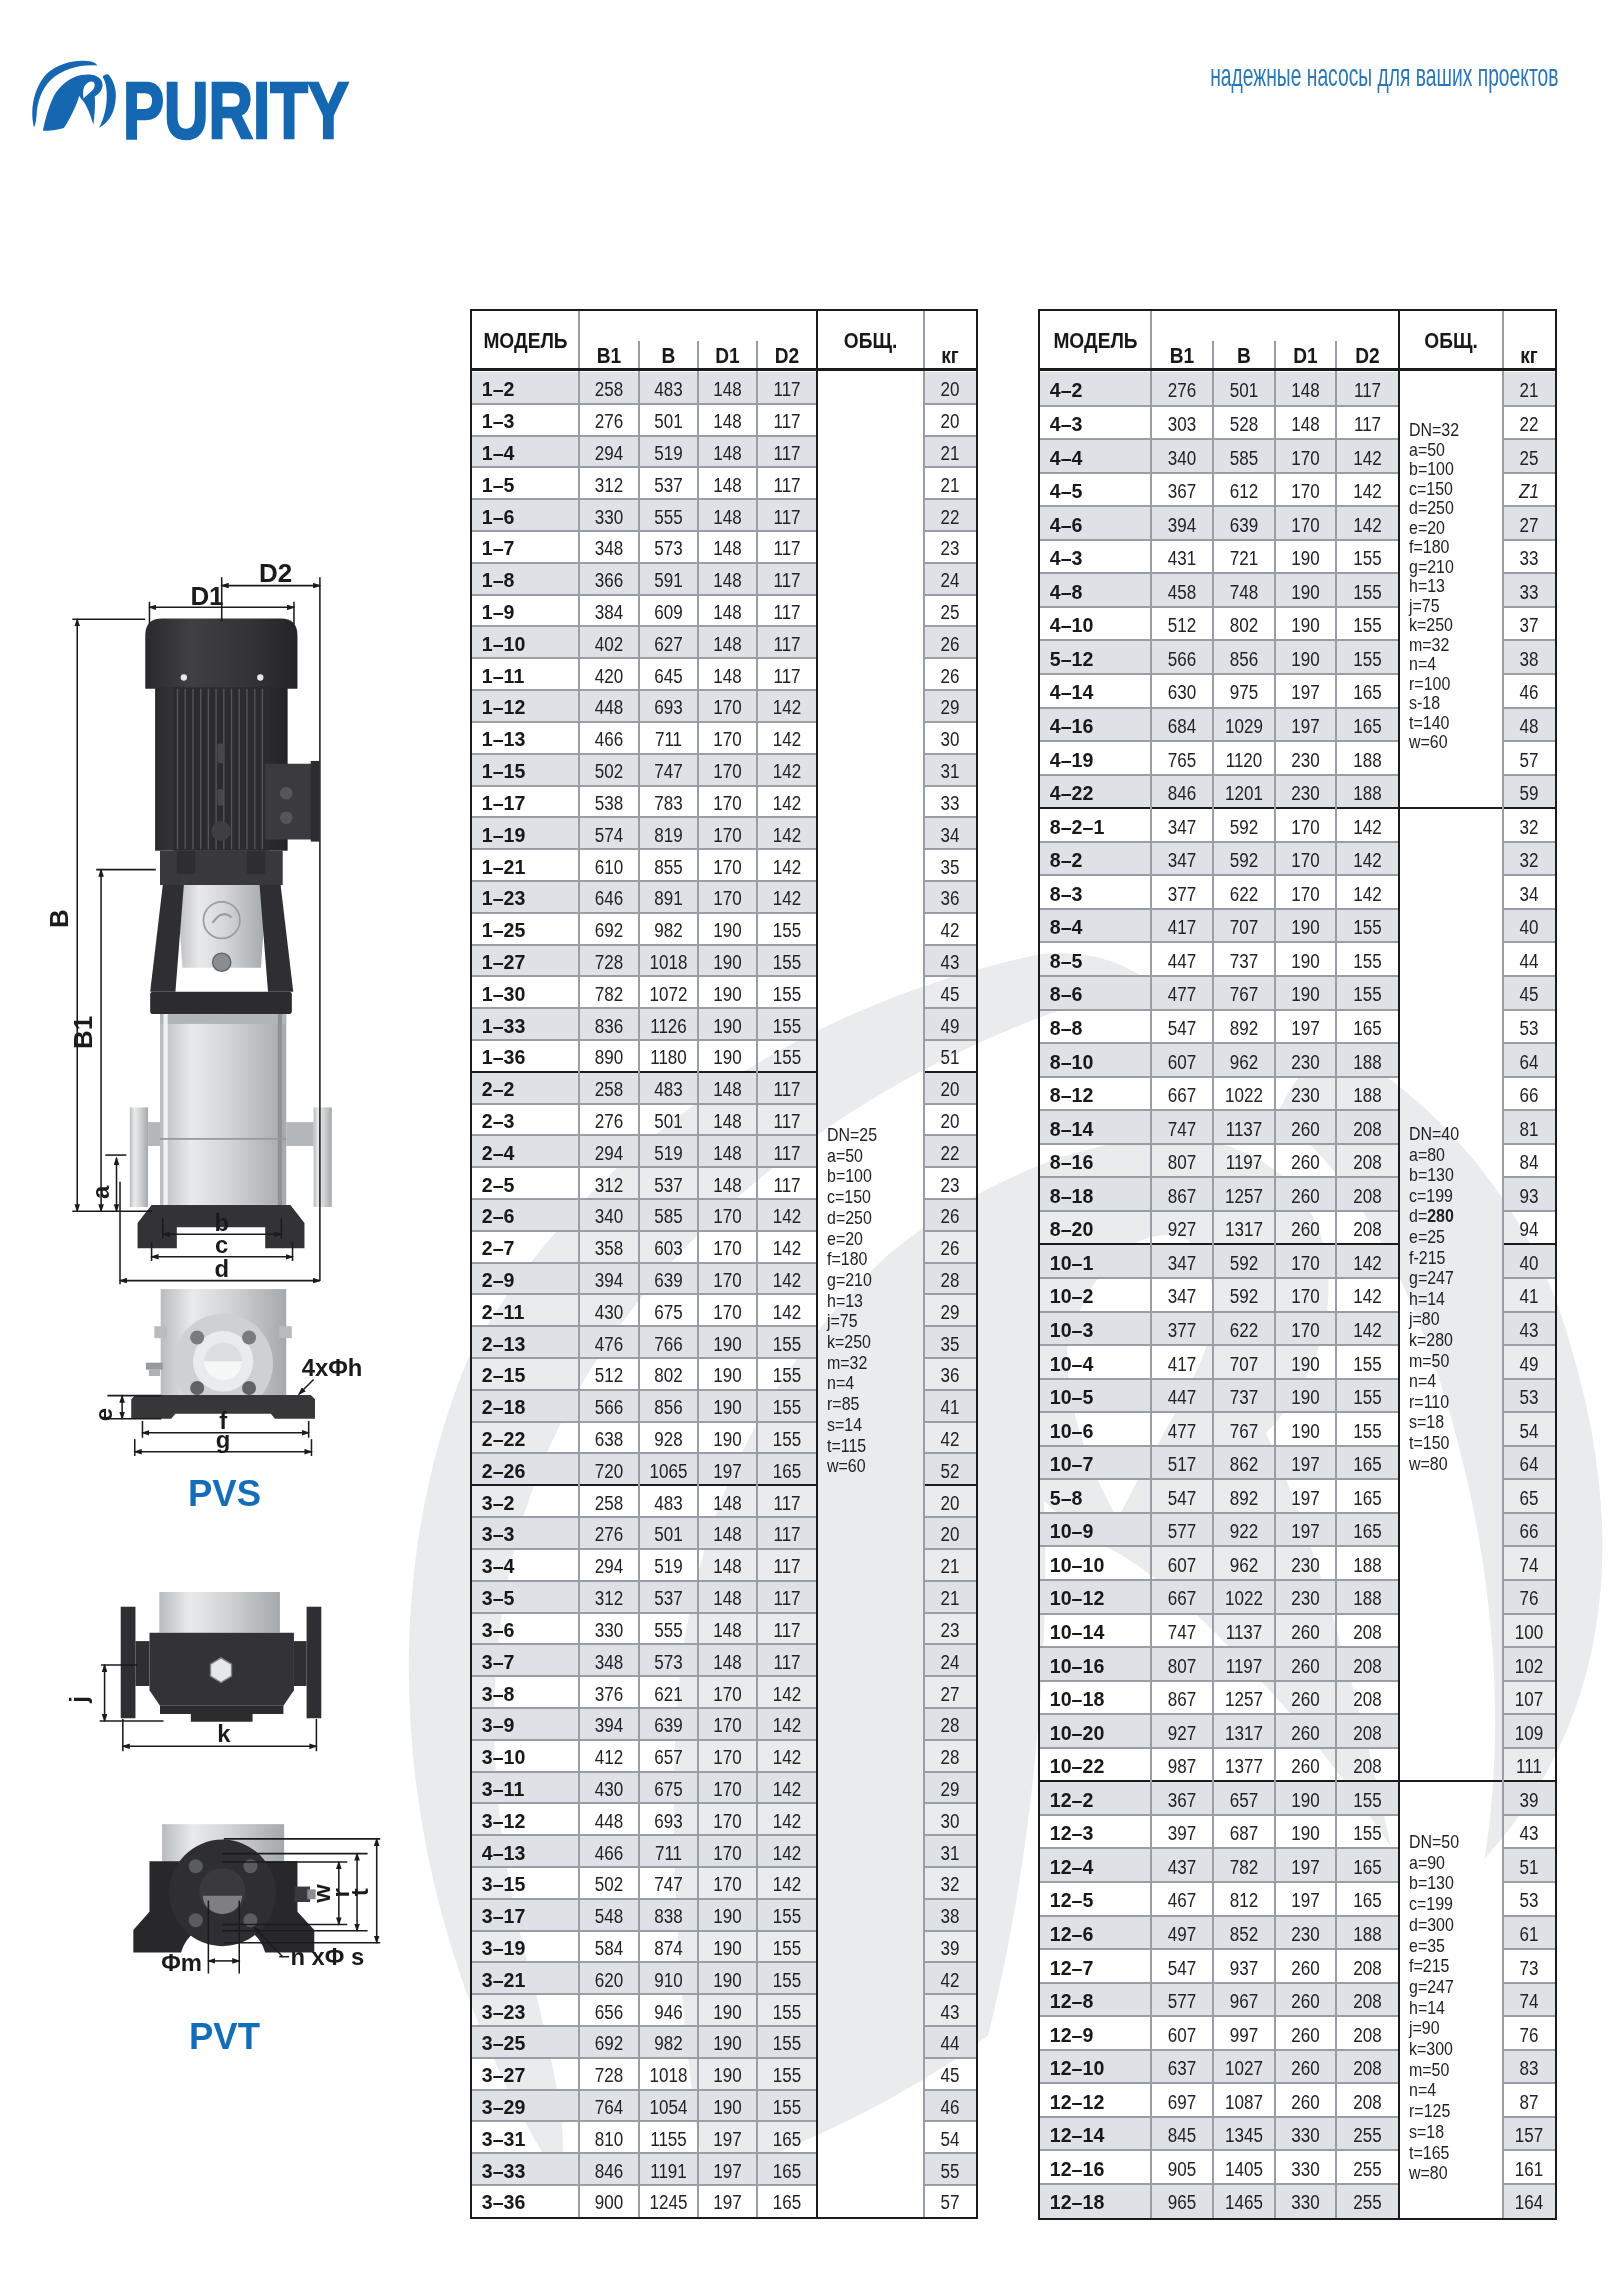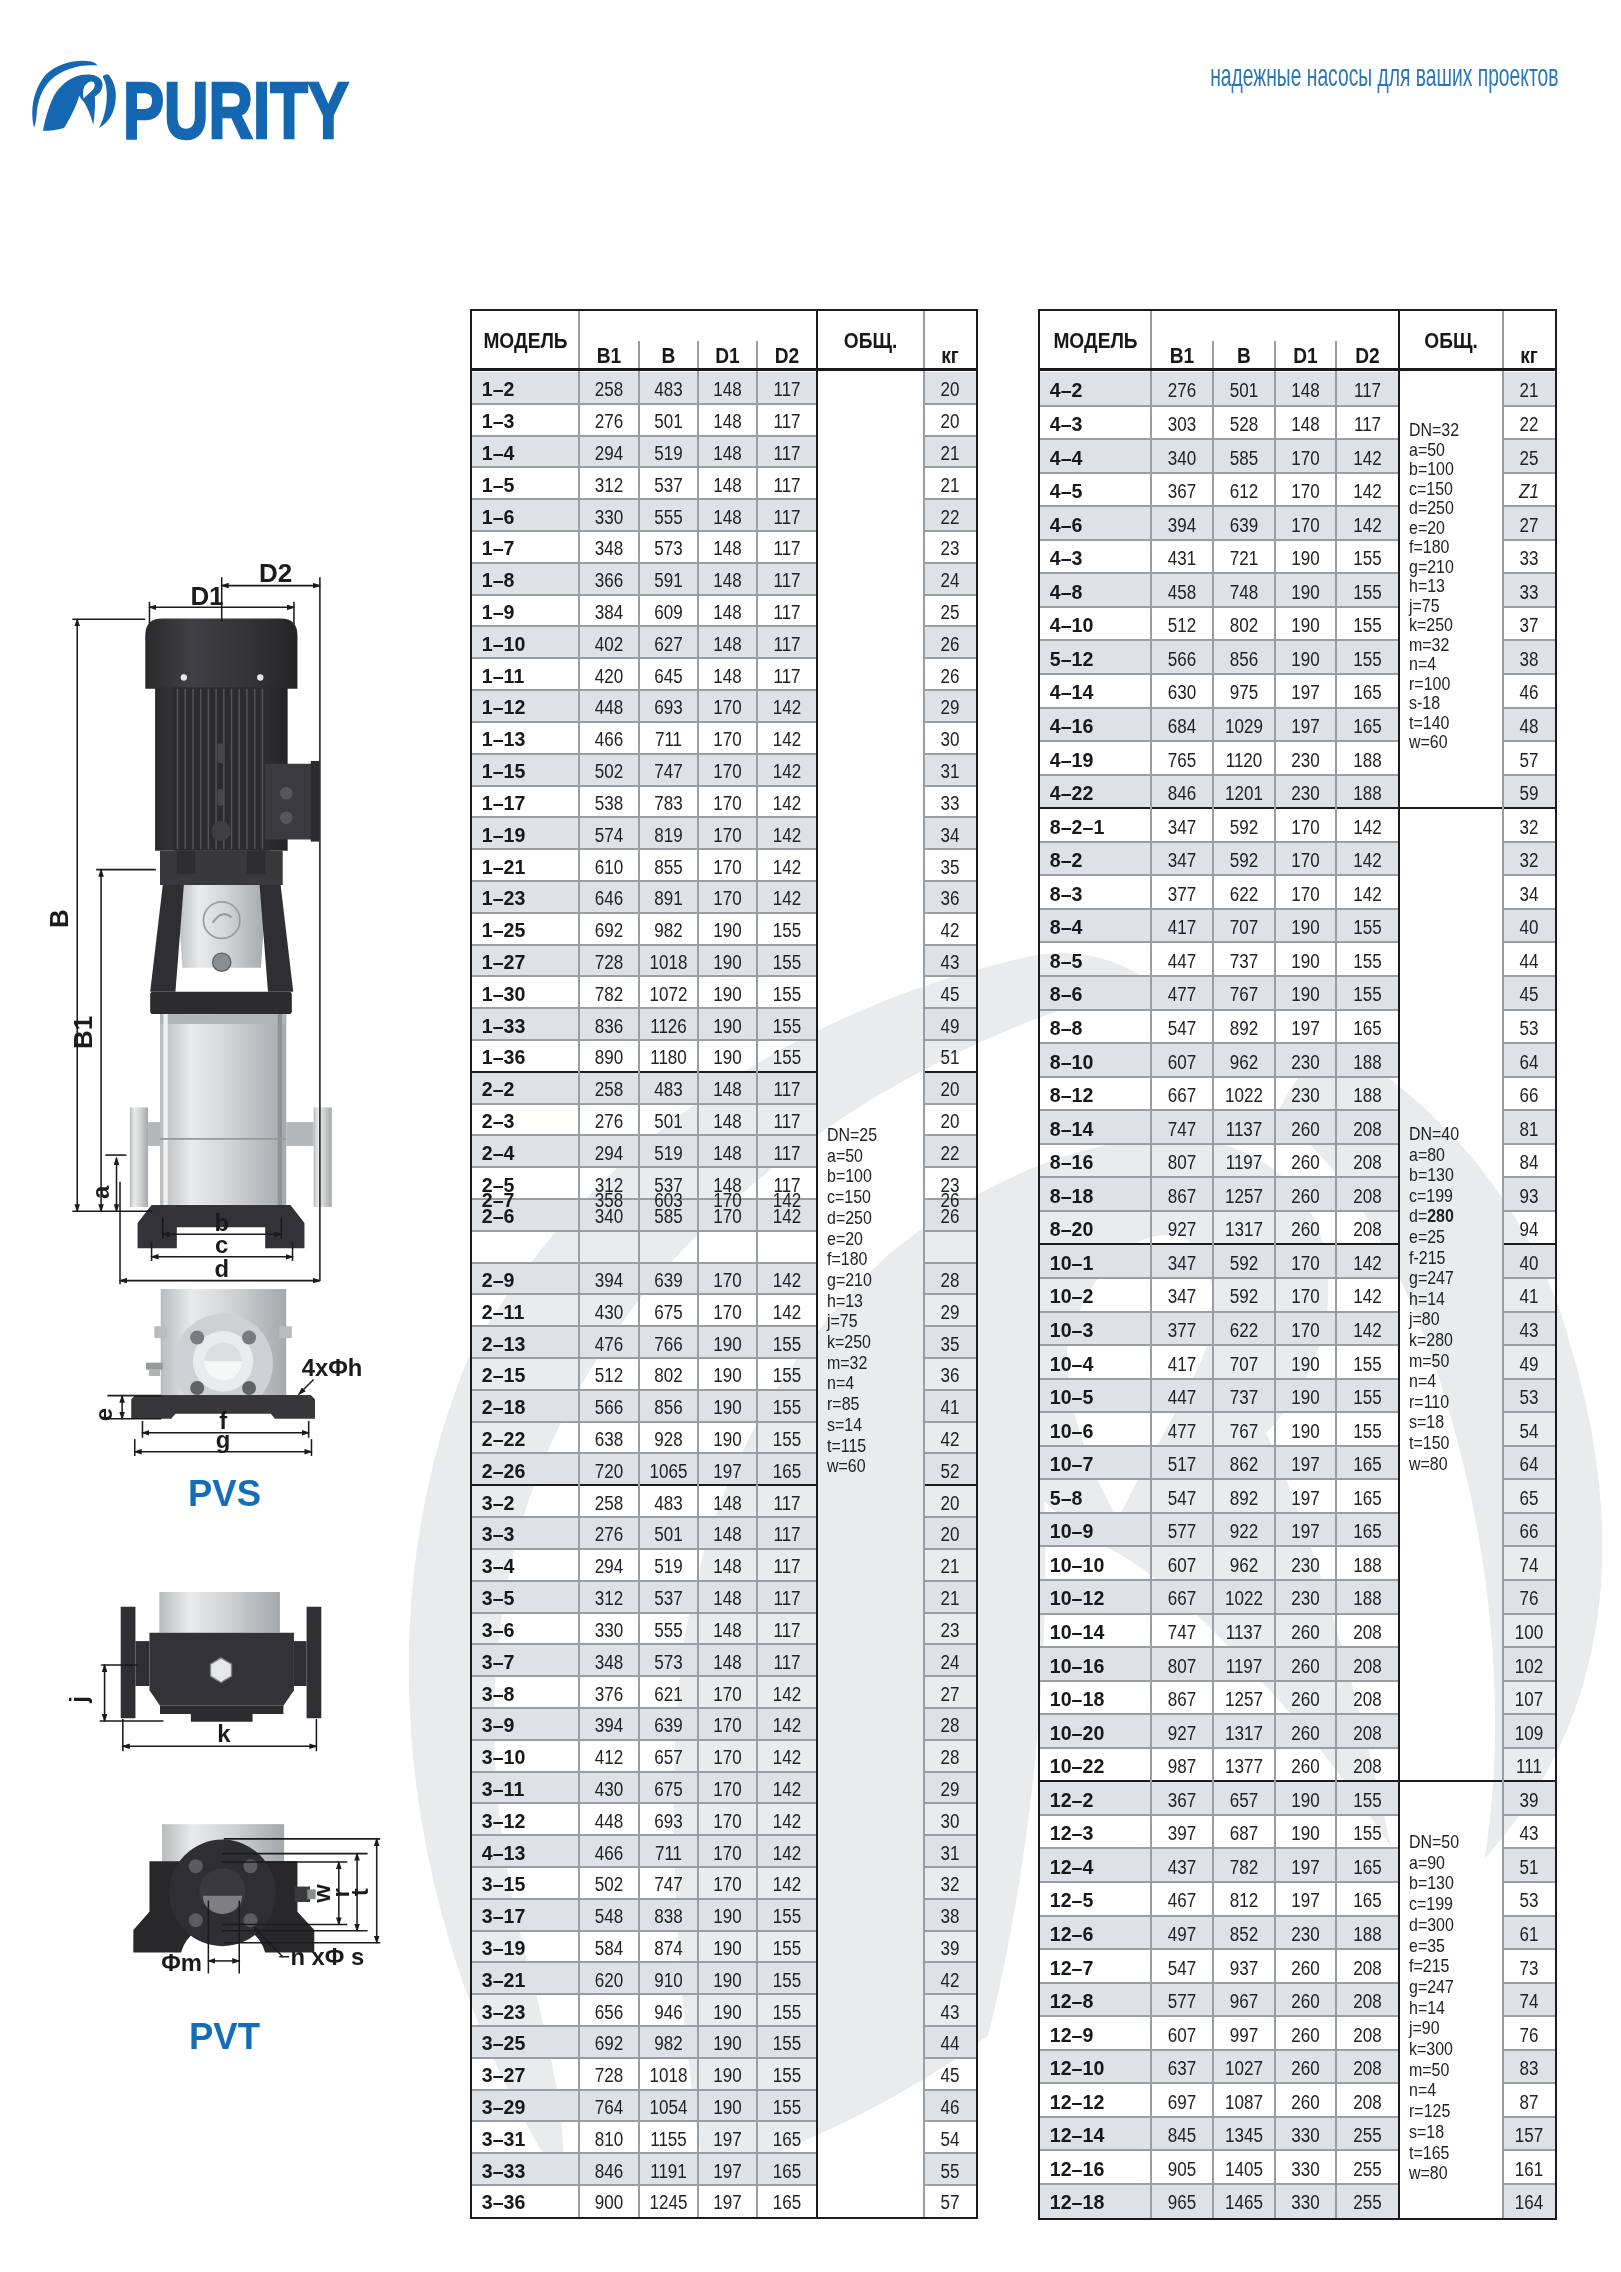--- a/index.html
+++ b/index.html
@@ -714,21 +714,21 @@
       <s class="cn" style="left:452px;width:52px">23</s>
     </div>
 <div class="row" style="top:889px;height:32px;line-height:32px">
       <b class="cm" style="width:107px">2–6</b>
       <s class="cn" style="left:107px;width:60px">340</s>
       <s class="cn" style="left:167px;width:59px">585</s>
       <s class="cn" style="left:226px;width:59px">170</s>
       <s class="cn" style="left:285px;width:60px">142</s>
       <s class="cn" style="left:452px;width:52px">26</s>
     </div>
-<div class="row" style="top:873px;height:15px;line-height:32px">
+<div class="row" style="top:921px;height:15px;line-height:32px">
       <b class="cm" style="width:107px">2–7</b>
       <s class="cn" style="left:107px;width:60px">358</s>
       <s class="cn" style="left:167px;width:59px">603</s>
       <s class="cn" style="left:226px;width:59px">170</s>
       <s class="cn" style="left:285px;width:60px">142</s>
       <s class="cn" style="left:452px;width:52px">26</s>
     </div>
 <div class="row" style="top:953px;height:32px;line-height:32px">
       <b class="cm" style="width:107px">2–9</b>
       <s class="cn" style="left:107px;width:60px">394</s>

